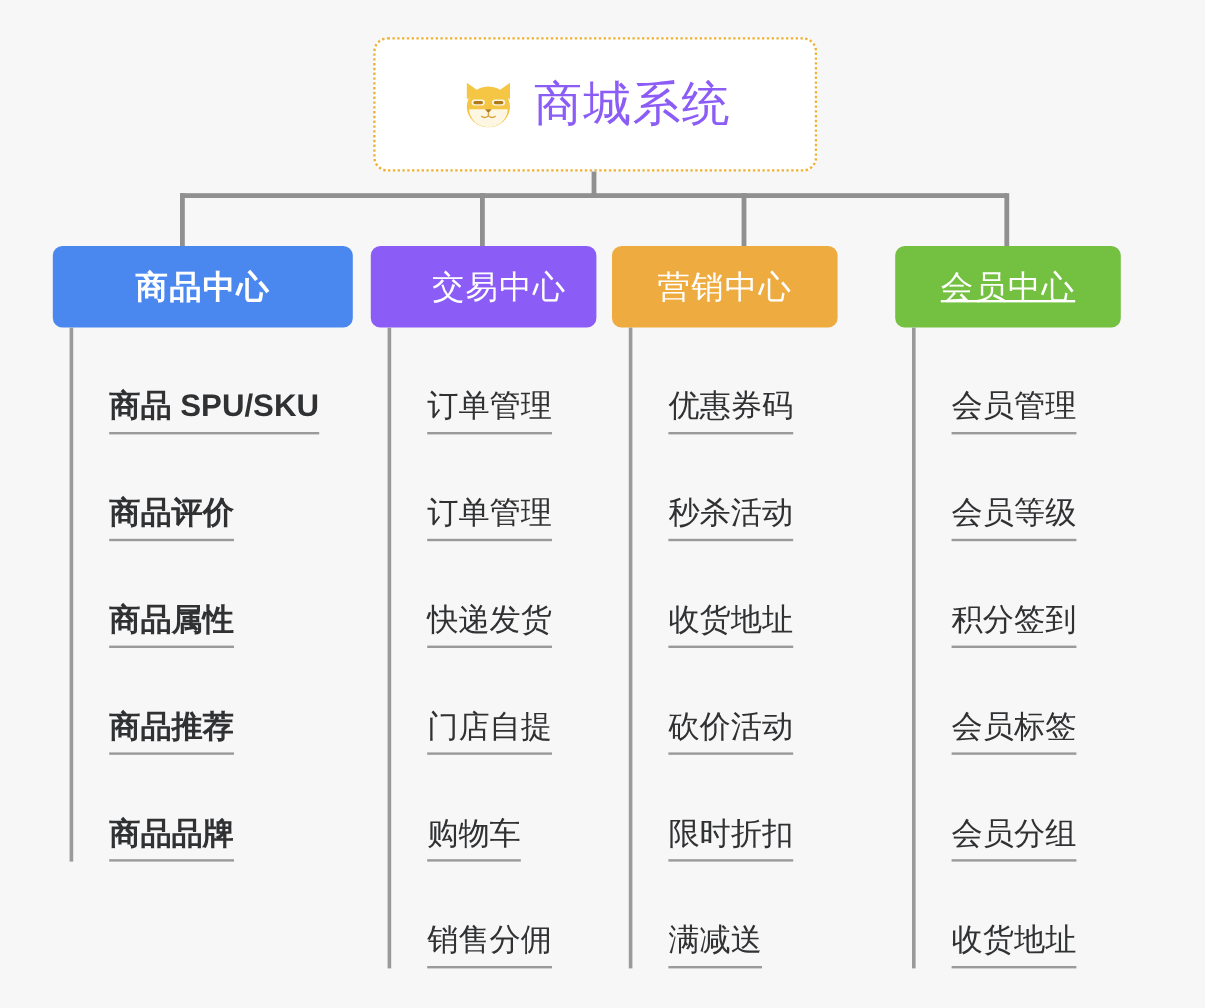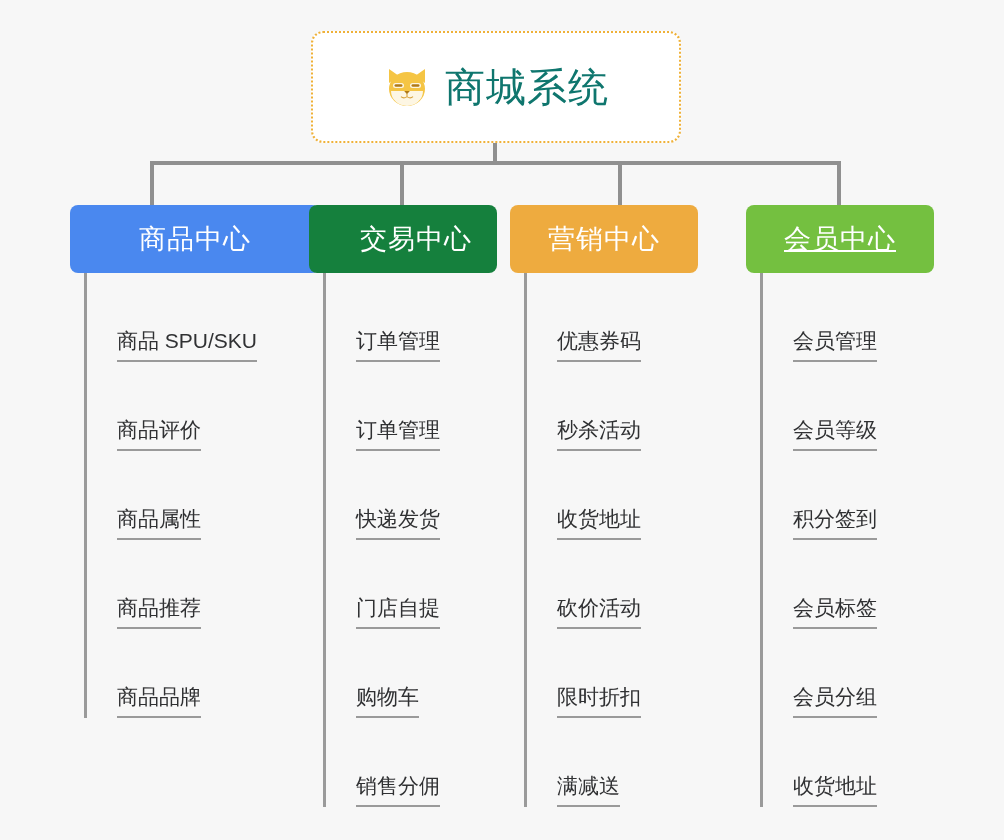--- a/index.html
+++ b/index.html
@@ -98,30 +98,30 @@
     border-left: 3px solid #9a9a9a;
   }
   .leaf {
     position: relative;
     height: 89px;
     display: flex;
     align-items: flex-end;
     padding-left: 30px;
   }
   .leaf-label {
-    font-size: 21px;
+    font-size: 26px;
     color: #303133;
     white-space: nowrap;
     padding-bottom: 6px;
     border-bottom: 2px solid #9a9a9a;
     line-height: 1.25;
   }
 
   
-  #branch-0 { left: 70px;  width: 250px; }
+  #branch-0 { left: 44px;  width: 250px; font-weight: bold; }
   #branch-1 { left: 309px; width: 188px; }
   #branch-2 { left: 510px; width: 188px; }
   #branch-3 { left: 746px; width: 188px; }
 
   #drop-0 { left: 150px; }
   #drop-1 { left: 400px; }
   #drop-2 { left: 618px; }
   #drop-3 { left: 837px; }
 </style>
 </head>
@@ -145,21 +145,21 @@
         <rect x="11.5" y="21.2" width="8" height="2.6" rx="1.3" fill="#b07a17"></rect>
         <rect x="28.5" y="21.2" width="8" height="2.6" rx="1.3" fill="#b07a17"></rect>
 
         <path d="M21.2 28 h5.6 l-2.8 3.2 Z" fill="#b07a17"></path>
 
         <path d="M24 31 v2.6" stroke="#d8a23a" stroke-width="1.1" fill="none"></path>
         <path d="M24 33.6 q-3.4 2.6 -6 0" stroke="#d8a23a" stroke-width="1.1" fill="none"></path>
         <path d="M24 33.6 q3.4 2.6 6 0" stroke="#d8a23a" stroke-width="1.1" fill="none"></path>
       </svg>
     </span>
-    <span class="root-title" style="color: #0f766e;">商城系统</span>
+    <span class="root-title" style="color: #8b5cf6;">商城系统</span>
   </div>
 
   <div class="conn conn-stem" style="background: rgb(144, 144, 144);"></div>
   <div class="conn conn-bus" style="background: rgb(144, 144, 144);"></div>
   <div class="conn conn-drop" id="drop-0" style="background: rgb(144, 144, 144);"></div>
   <div class="conn conn-drop" id="drop-1" style="background: rgb(144, 144, 144);"></div>
   <div class="conn conn-drop" id="drop-2" style="background: rgb(144, 144, 144);"></div>
   <div class="conn conn-drop" id="drop-3" style="background: rgb(144, 144, 144);"></div>
 
   <div class="branch" id="branch-0">
@@ -179,21 +179,21 @@
       <div class="leaf">
           <span class="leaf-label">商品推荐</span>
         </div>
       <div class="leaf">
           <span class="leaf-label">商品品牌</span>
         </div>
     </div>
   </div>
 
   <div class="branch" id="branch-1">
-    <div class="branch-header" style="background: #15803d; padding-left: 26px;">
+    <div class="branch-header" style="background: #8b5cf6; padding-left: 26px;">
       <span>交易中心</span>
     </div>
     <div class="leaf-list">
       <div class="leaf">
           <span class="leaf-label">订单管理</span>
         </div>
       <div class="leaf">
           <span class="leaf-label">订单管理</span>
         </div>
       <div class="leaf">

